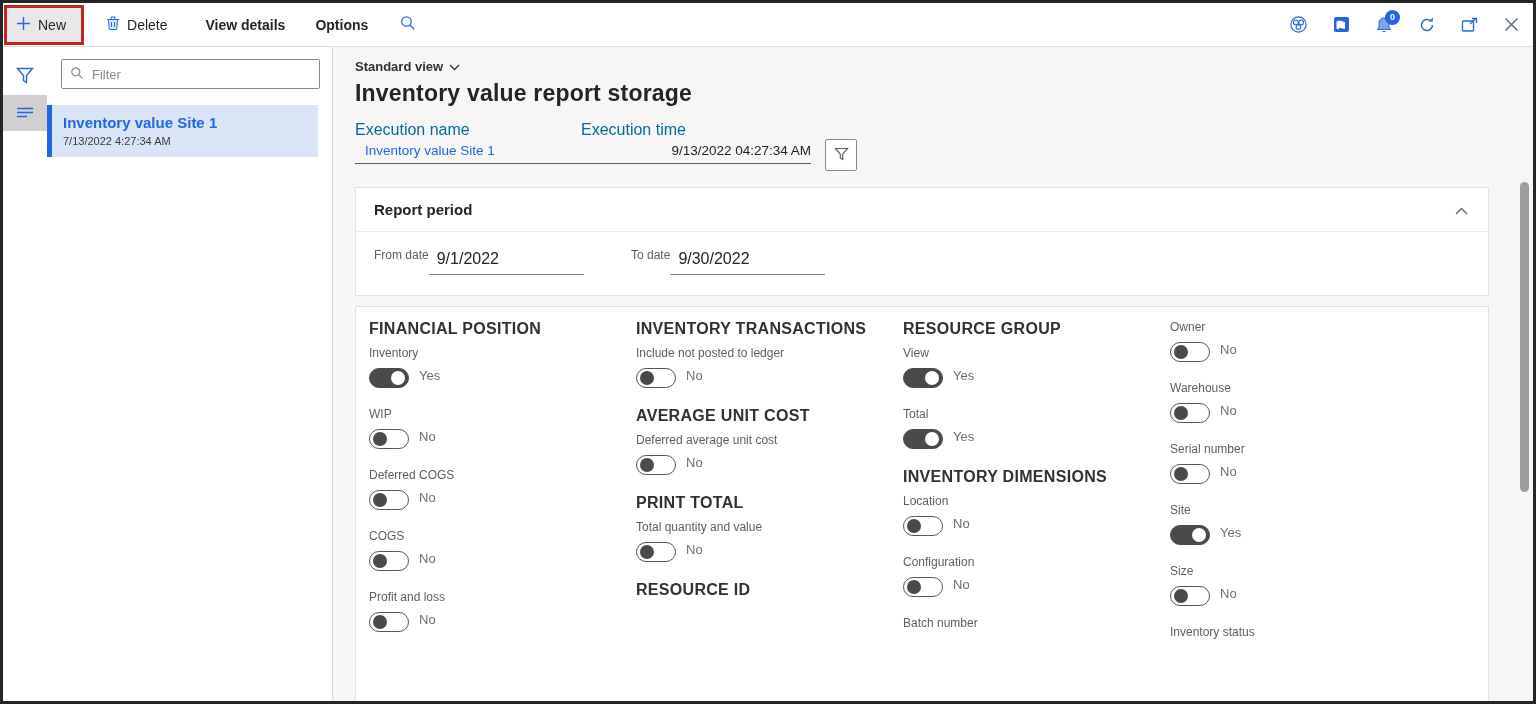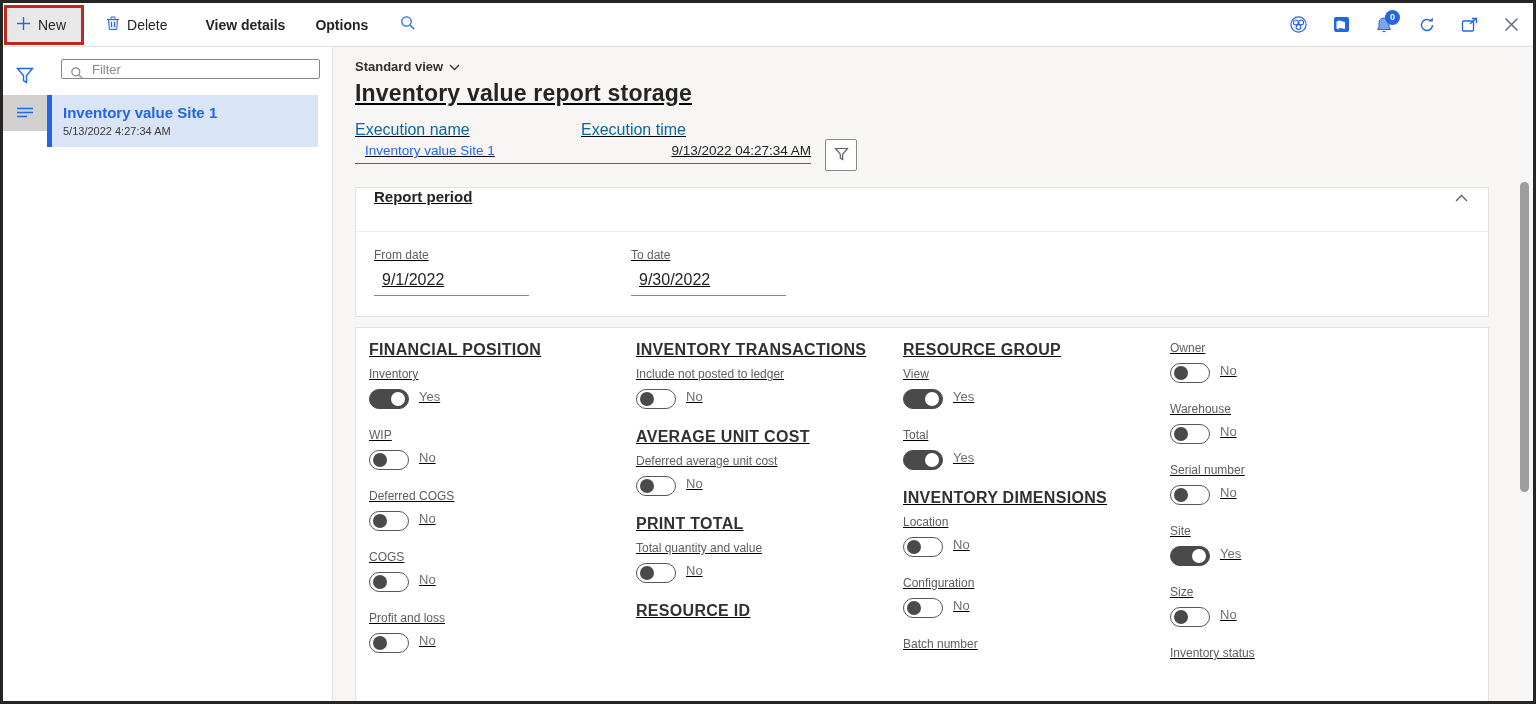--- a/index.html
+++ b/index.html
@@ -22,48 +22,48 @@
   .body-row { flex:1; display:flex; overflow:hidden; }
 
   
   .rail { width:44px; min-width:44px; background:#fff; padding-top:10px; display:flex; flex-direction:column; align-items:center; gap:2px; }
   .rail-btn { width:44px; height:36px; border:none; background:none; display:flex; align-items:center; justify-content:center; cursor:pointer; }
   .rail-btn.active { background:#d2d0ce; }
 
   
   .list-panel { width:286px; min-width:286px; border-right:1px solid #e1dfdd; background:#fff; padding-top:12px; }
   .filter-wrap { margin:0 12px 16px 14px; position:relative; }
-  .filter-input { width:100%; height:20px; border:1px solid #8a8886; border-radius:2px; font-size:13px; font-family:inherit; padding:0 8px 0 30px; color:#323130; background:#fff; }
+  .filter-input { width:100%; height:30px; border:1px solid #8a8886; border-radius:2px; font-size:13px; font-family:inherit; padding:0 8px 0 30px; color:#323130; background:#fff; }
   .filter-input::placeholder { color:#8a8886; }
   .filter-glyph { position:absolute; left:9px; top:7px; }
   .rec-item { margin-right:14px; background:#d9e5f6; border-left:5px solid #2266e3; padding:9px 10px 10px 11px; cursor:pointer; }
   .rec-title { color:#2266e3; font-size:15px; font-weight:700; margin-bottom:4px; }
   .rec-time { color:#3b3a39; font-size:11px; }
 
   
-  .main { flex:1; background:#f7f6f5; position:relative; overflow:hidden; padding:10px 44px 0 22px;text-decoration:underline; }
+  .main { flex:1; background:#f7f6f5; position:relative; overflow:hidden; padding:10px 44px 0 22px; }
   .view-selector { display:inline-flex; align-items:center; gap:6px; font-size:13px; font-weight:600; color:#323130; background:none; border:none; cursor:pointer; font-family:inherit; margin-bottom:6px; }
   .page-title { font-size:23px; font-weight:600; color:#252423; letter-spacing:.2px; margin-bottom:14px; }
 
   .fields-row { display:flex; align-items:flex-start; margin-bottom:16px; }
   .field { display:flex; flex-direction:column; }
   .field-label { font-size:16px; color:#0369a1; margin-bottom:2px; }
   .field-value { font-size:13.5px; color:#252423; padding:2px 0 5px 10px; border-bottom:1px solid #605e5c; background:transparent; border-top:none; border-left:none; border-right:none; font-family:inherit; }
   .field-exec-name { width:226px; }
   .field-exec-name .field-value { color:#2266e3; width:226px; }
   .field-exec-time { width:230px; }
   .field-exec-time .field-value { width:230px;text-align:right; }
   .filter-sq-btn { width:32px; height:32px; border:1px solid #8a8886; border-radius:2px; background:#fff; margin-left:14px; margin-top:18px; display:flex; align-items:center; justify-content:center; cursor:pointer; }
 
   .card { background:#fff; border:1px solid #e3e1df; margin-bottom:10px; }
-  .card-header { height:44px; display:flex; align-items:flex-start; justify-content:space-between; padding:0 20px 0 18px; border-bottom:1px solid #edebe9; cursor:pointer; }
+  .card-header { height:44px; display:flex; align-items:center; justify-content:space-between; padding:0 20px 0 18px; border-bottom:1px solid #edebe9; cursor:pointer; }
   .card-title { font-size:15px; font-weight:700; color:#252423; }
 
   .period-body { display:flex; padding:16px 0 20px 18px; }
-  .date-field { display:flex; flex-direction:column; width:257px; }
+  .date-field { display:flex; flex-direction:row; width:257px; }
   .date-label { font-size:12px; color:#605e5c; margin-bottom:7px; }
   .date-value { font-size:16px; color:#252423; padding:2px 0 6px 8px; border-bottom:1px solid #8a8886; width:155px; }
 
   
   .tg-grid { display:flex; padding:13px 0 0 13px; }
   .tg-col { width:267px; min-width:267px; }
   .tg-heading { font-size:16px; font-weight:700; color:#323130; letter-spacing:.3px; height:16px; margin-bottom:10px; }
   .tg-group { margin-bottom:0; }
   .tg-group + .tg-group { margin-top:17px; }
   .tg-label { font-size:12px; color:#605e5c; height:15px; margin-bottom:7px; }
@@ -180,21 +180,21 @@
         <span class="filter-glyph">
           <svg width="14" height="14" viewBox="0 0 14 14">
               <circle cx="5.8" cy="5.8" r="4" stroke="#8a8886" stroke-width="1.2" fill="none"></circle>
               <path d="M8.8 8.8l3.6 3.6" stroke="#8a8886" stroke-width="1.2"></path>
             </svg>
         </span>
         <input class="filter-input" type="text" placeholder="Filter" style="">
       </div>
       <div class="rec-item">
         <div class="rec-title">Inventory value Site 1</div>
-        <div class="rec-time">5/13/2022 4:27:34 AM</div>
+        <div class="rec-time">7/13/2022 4:27:34 AM</div>
       </div>
     </div>
 
     <div class="main">
       <button class="view-selector">
         <span>Standard view</span>
         <span>
           <svg width="11" height="7" viewBox="0 0 11 7">
               <path d="M1 1l4.5 4.5L10 1" stroke="#323130" stroke-width="1.3" fill="none"></path>
             </svg>

